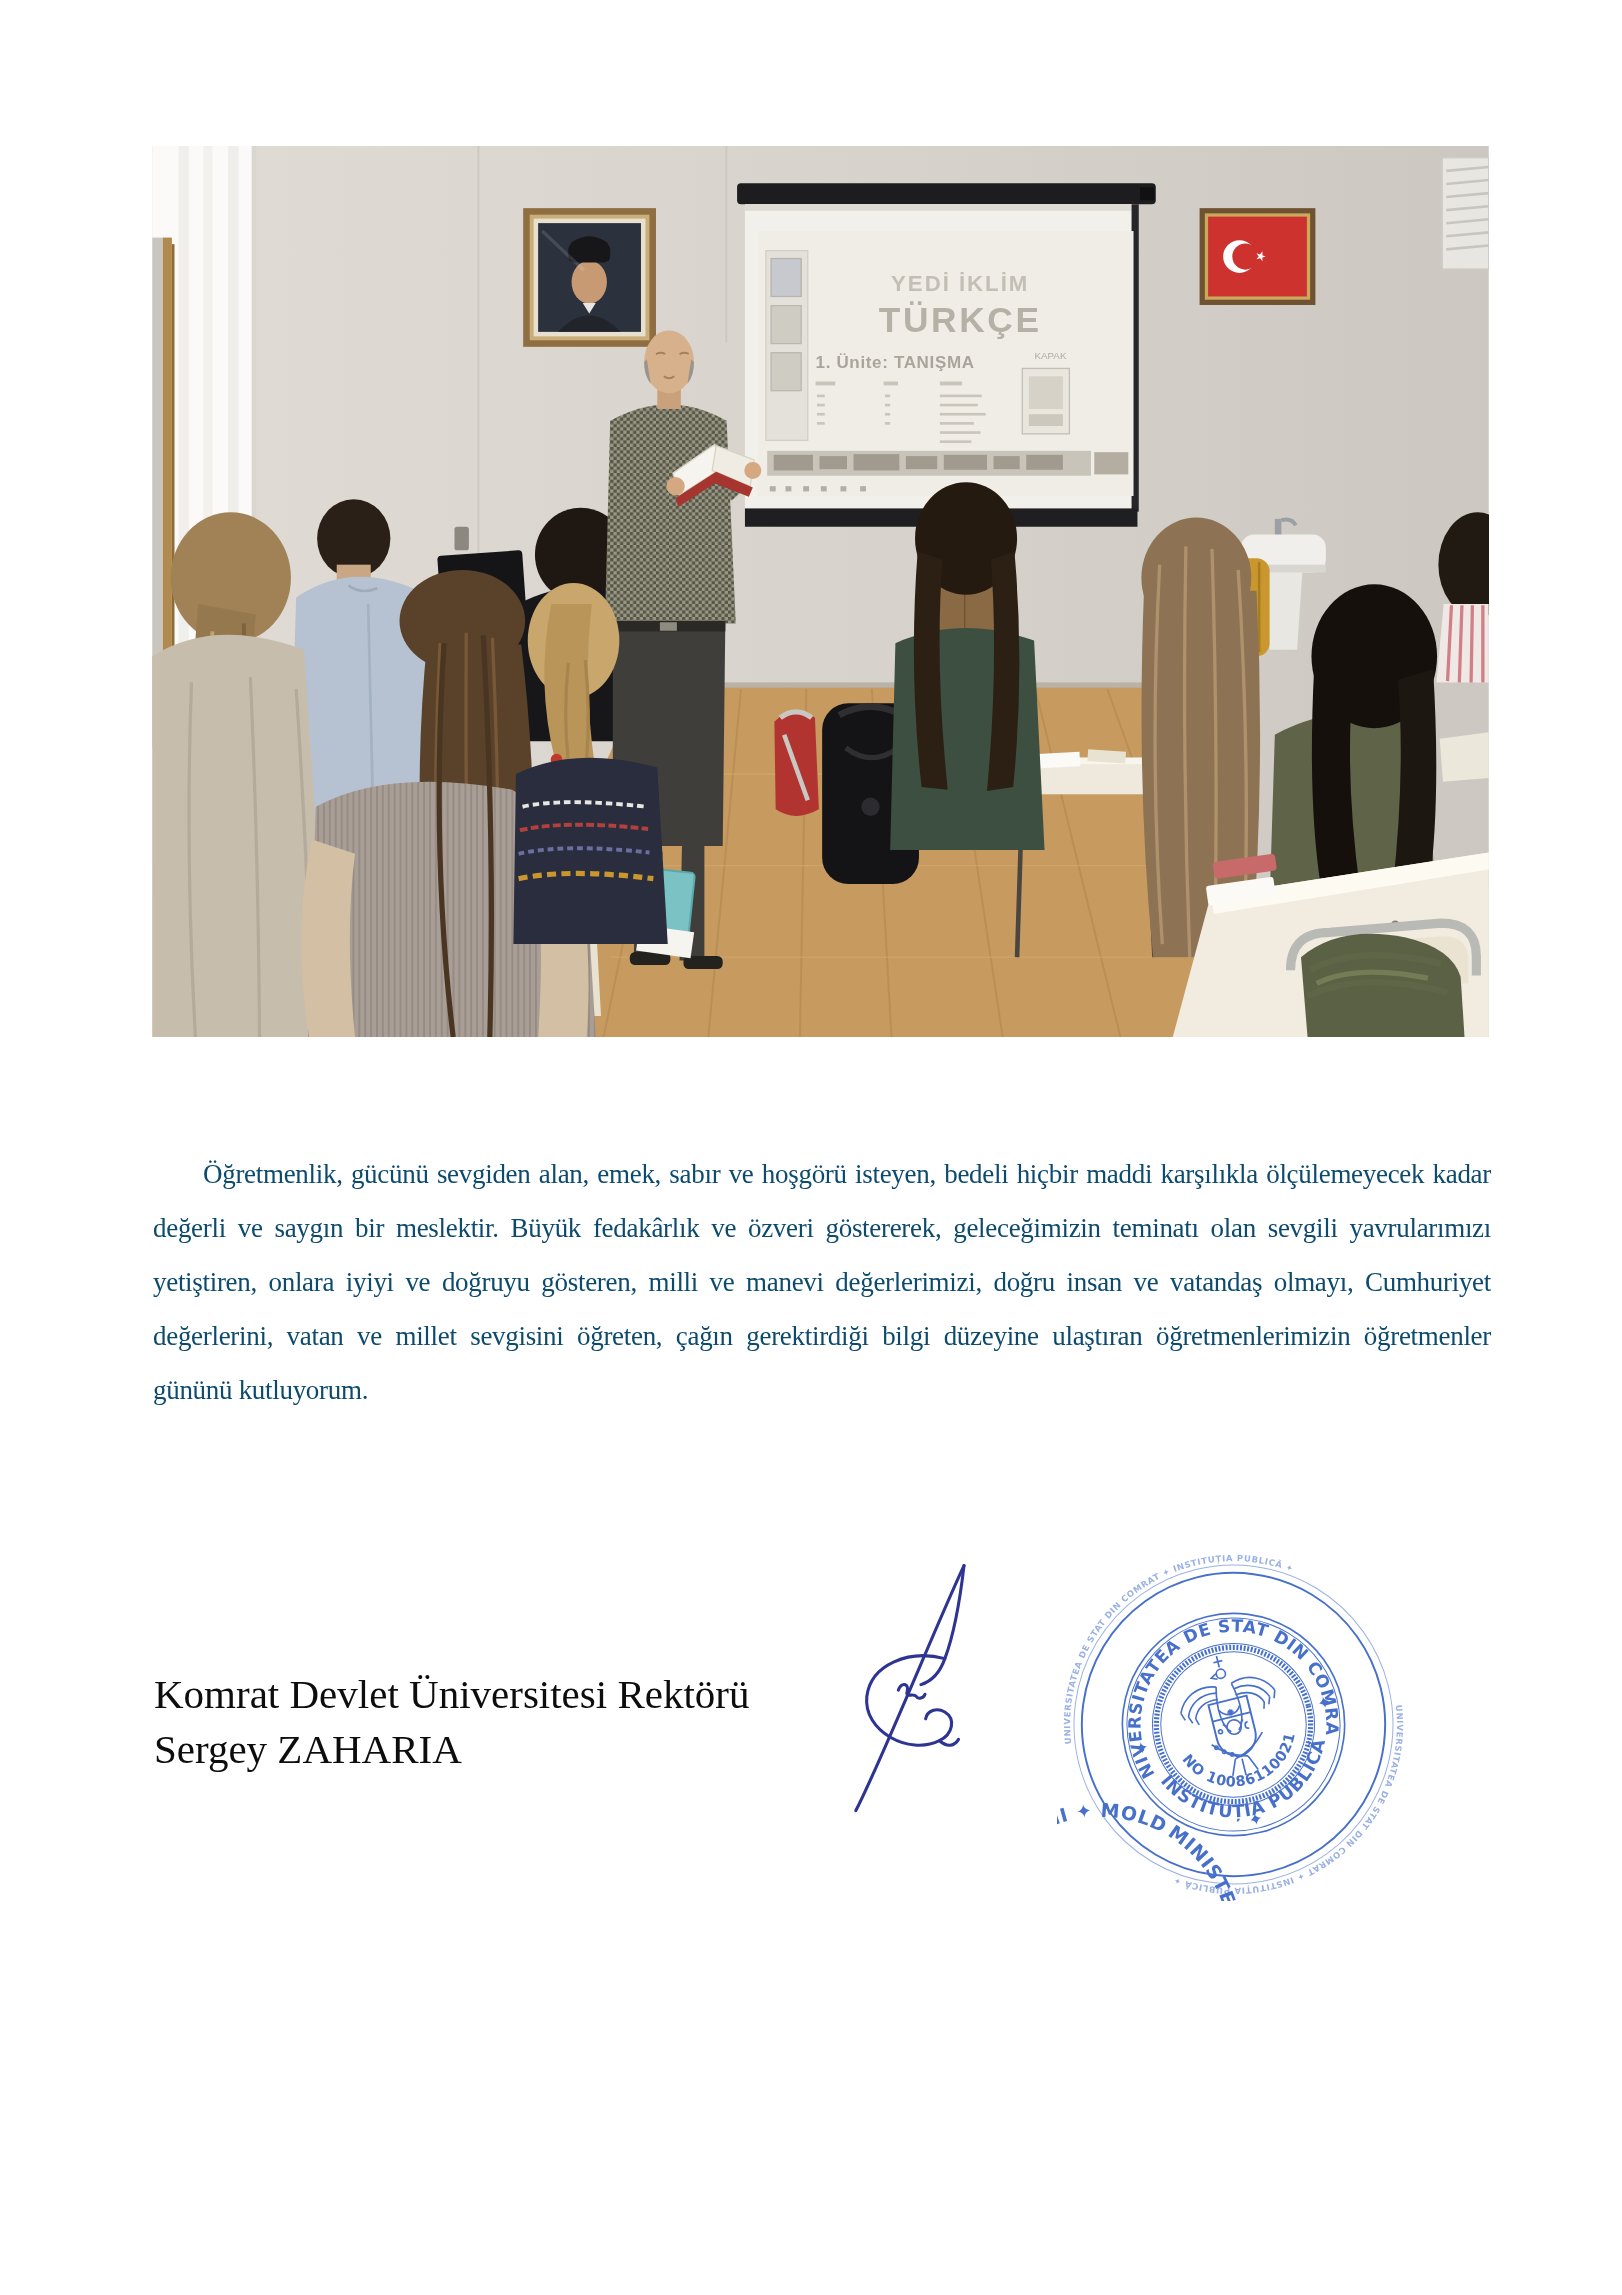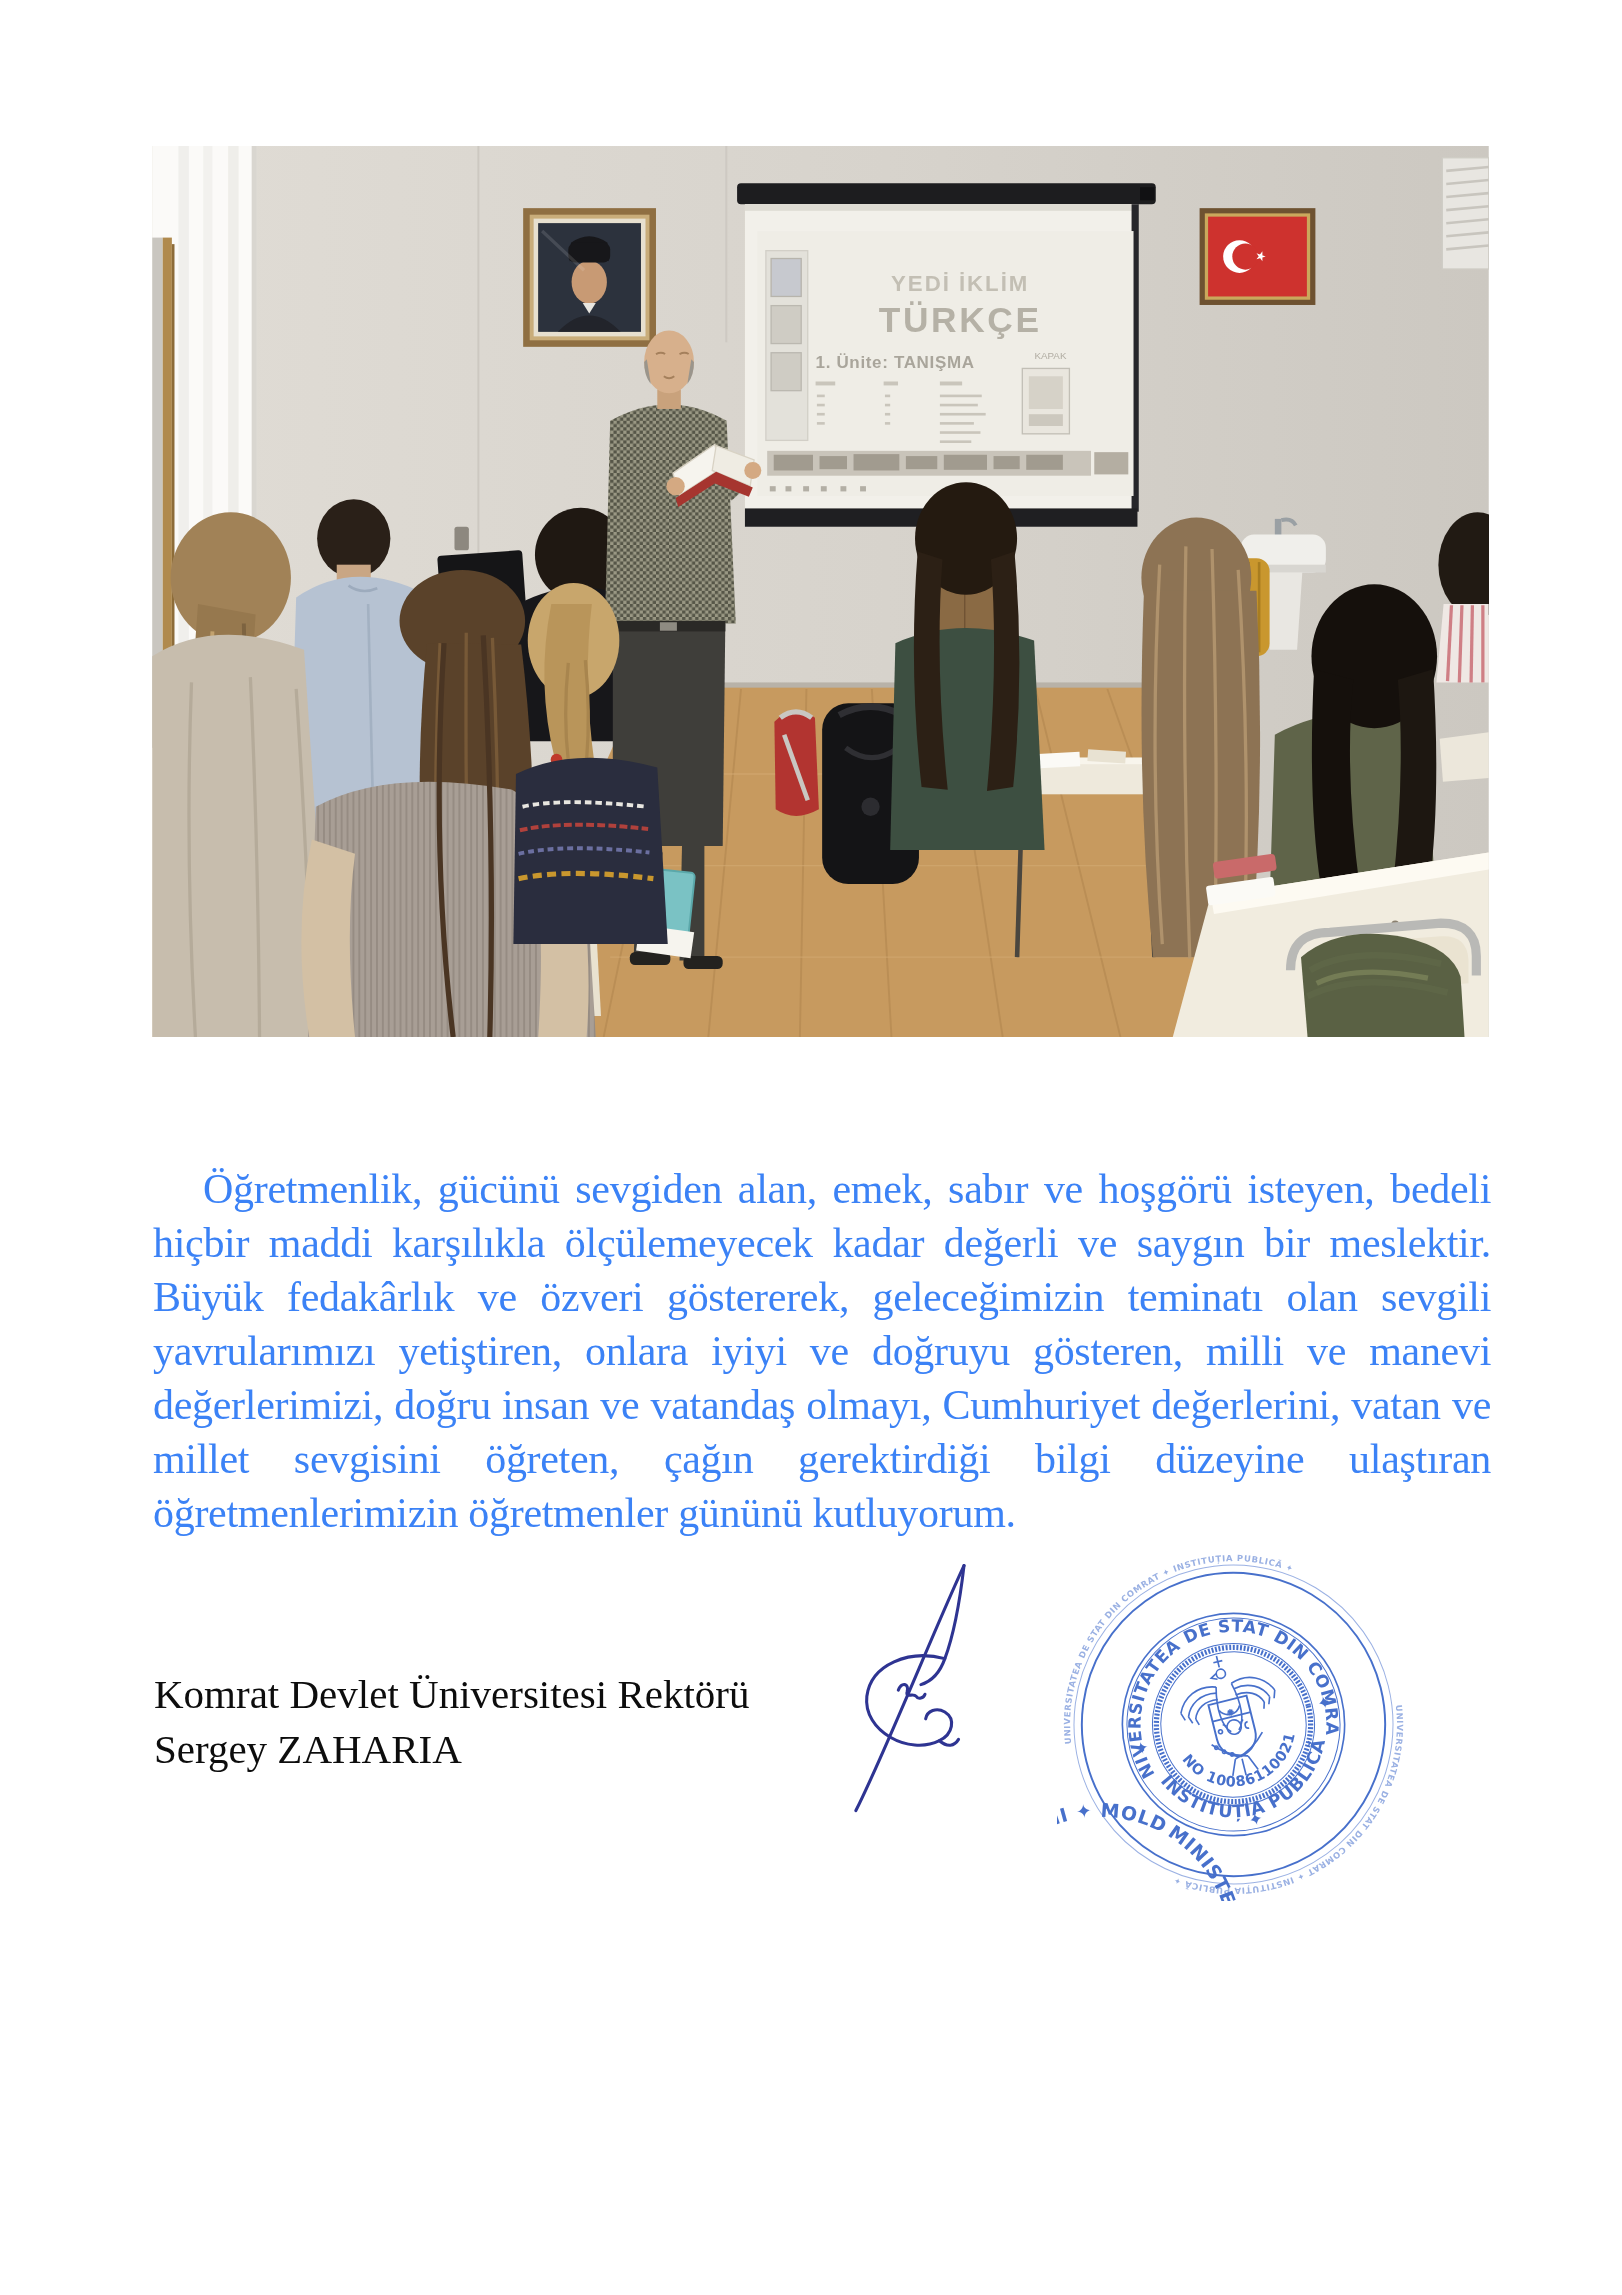--- a/index.html
+++ b/index.html
@@ -10,21 +10,21 @@
   #photo svg{display:block;}
   .slide-title1{font-family:"Liberation Sans","DejaVu Sans",sans-serif;font-weight:bold;
                 font-size:34px;fill:#c3bfb4;letter-spacing:3px;}
   .slide-title2{font-family:"Liberation Sans","DejaVu Sans",sans-serif;font-weight:bold;
                 font-size:54px;fill:#b5b1a6;letter-spacing:4px;}
   .slide-unit{font-family:"Liberation Sans","DejaVu Sans",sans-serif;font-weight:bold;
               font-size:26px;fill:#a9a59b;letter-spacing:1px;}
   .slide-kapak{font-family:"Liberation Sans","DejaVu Sans",sans-serif;font-size:15px;fill:#b1ada3;}
   
   #paragraph{position:absolute;left:153px;top:1120px;width:1338px;
-             font-size:42px;line-height:54px;color:#3b82f6;text-align:justify;
+             font-size:27px;line-height:54px;color:#0c4a6e;text-align:justify;
              text-indent:50px;letter-spacing:-0.3px;}
   #signer{position:absolute;left:154px;top:1667px;font-size:41px;line-height:55px;color:#0d0d0d;}
   #signer span{display:block;}
   
   #signature{position:absolute;left:836px;top:1556px;width:152px;height:260px;}
   
   #stamp{position:absolute;left:1057px;top:1548px;width:353px;height:353px;opacity:0.93;}
   .stampMain{font-family:"DejaVu Sans",sans-serif;font-weight:bold;font-size:29px;letter-spacing:1px;}
   .stampInnerTop{font-family:"DejaVu Sans",sans-serif;font-weight:bold;font-size:26px;letter-spacing:1px;}
   .stampInnerBot{font-family:"DejaVu Sans",sans-serif;font-weight:bold;font-size:27px;letter-spacing:1px;}

